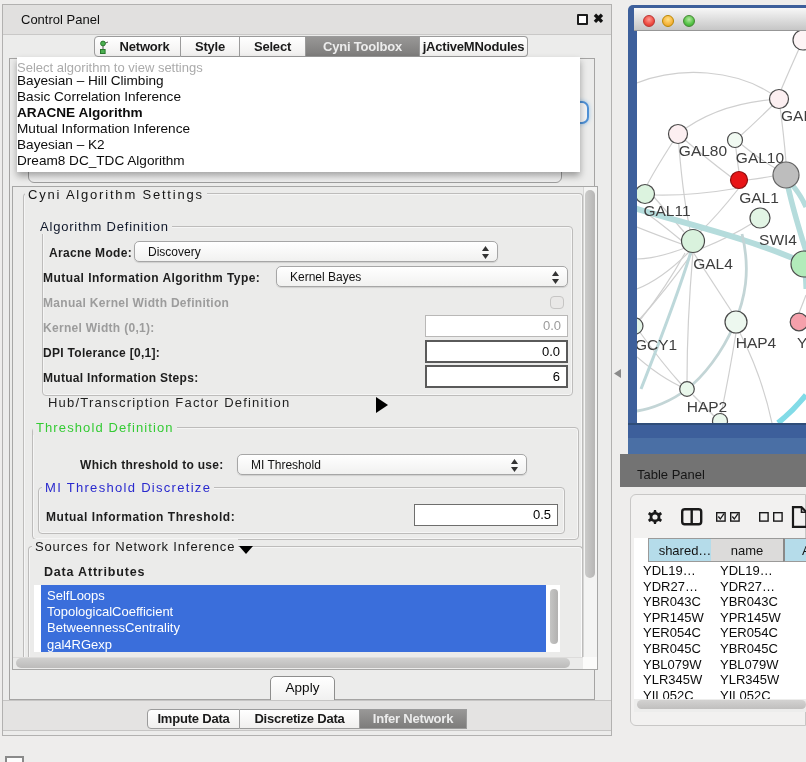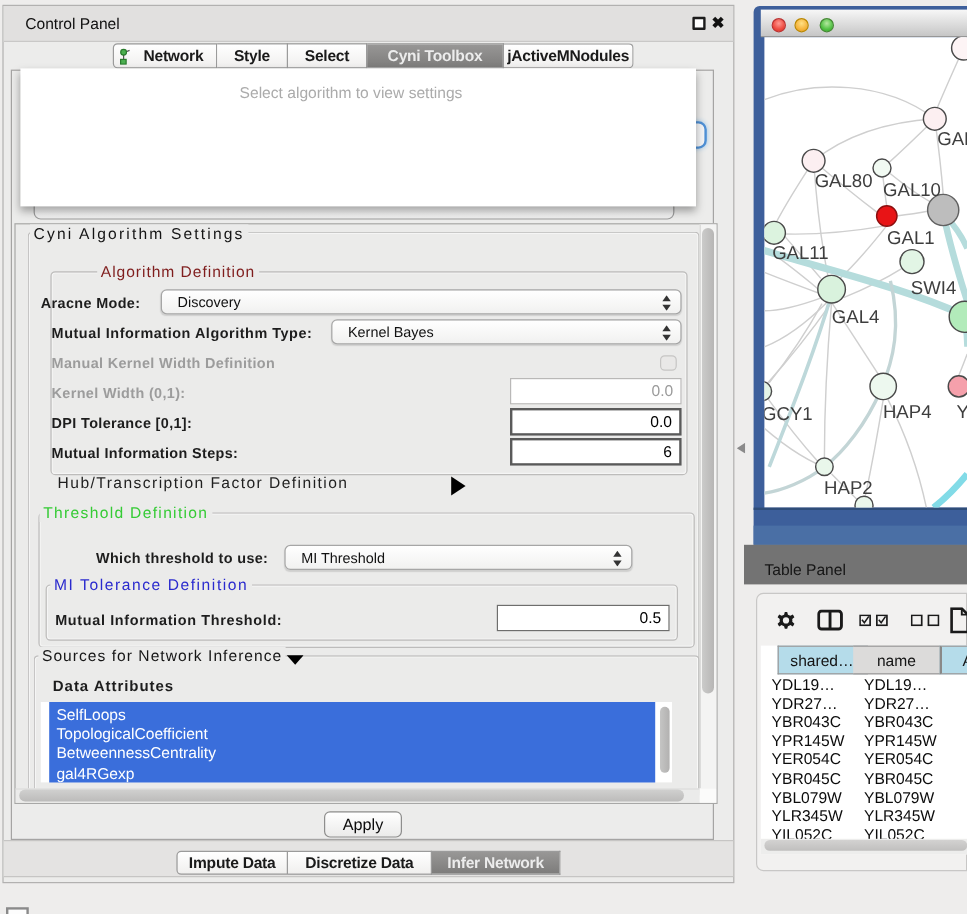--- a/index.html
+++ b/index.html
@@ -43,24 +43,24 @@
 
 <div class="abs" style="left:12px;top:186px;width:586px;height:484px;background:#ebebea;border:1px solid #a7a7a6;"></div>
 
 <div class="abs" style="left:583px;top:187px;width:14px;height:470px;background:#f4f4f3;border-left:1px solid #d6d6d5;"></div>
 <div class="abs" style="left:585px;top:190px;width:10px;height:388px;background:linear-gradient(90deg,#cbcbca,#b7b6b5);border-radius:5px;"></div>
 
 <div class="gbox" style="left:23px;top:193px;width:560px;height:470px;border-bottom:none;border-radius:4px 4px 0 0;"></div>
 <div class="gcap" style="left:25px;top:187px;color:#141414;letter-spacing:1.8px;">Cyni Algorithm Settings</div>
 
 <div class="gbox" style="left:42px;top:226px;width:531px;height:170px;"></div>
-<div class="gcap" style="left:37px;top:219px;color:#7f1d1d;letter-spacing:0.8px;margin-left:44px;">Algorithm Definition</div>
-
-<div class="lbl abs" style="left:34px;top:246px;">Aracne Mode:</div>
-<div class="combo" style="left:134px;top:241px;width:434px;height:21px;">
+<div class="gcap" style="left:37px;top:219px;color:#0f172a;letter-spacing:0.8px;">Algorithm Definition</div>
+
+<div class="lbl abs" style="left:49px;top:246px;">Aracne Mode:</div>
+<div class="combo" style="left:134px;top:241px;width:364px;height:21px;">
     <span class="tx">Discovery</span>
  <svg class="arrows" style="right:7px;top:4px;" height="13" viewBox="0 0 9 13">
       <path d="M4.5 0 L8 5 L1 5 Z" fill="#333"></path>
       <path d="M4.5 13 L8 8 L1 8 Z" fill="#333"></path>
     </svg>
   </div>
 
 <div class="lbl abs" style="left:43px;top:271px;letter-spacing:0.45px;">Mutual Information Algorithm Type:</div>
 <div class="combo" style="left:276px;top:266px;width:292px;height:21px;">
     <span class="tx">Kernel Bayes</span>
@@ -93,52 +93,53 @@
 <div class="lbl abs" style="left:80px;top:458px;">Which threshold to use:</div>
 <div class="combo" style="left:237px;top:454px;width:290px;height:21px;">
     <span class="tx">MI Threshold</span>
  <svg class="arrows" style="right:7px;top:4px;" height="13" viewBox="0 0 9 13">
       <path d="M4.5 0 L8 5 L1 5 Z" fill="#333"></path>
       <path d="M4.5 13 L8 8 L1 8 Z" fill="#333"></path>
     </svg>
   </div>
 
 <div class="gbox" style="left:38px;top:487px;width:527px;height:47px;"></div>
-<div class="gcap" style="left:42px;top:480px;color:#2a2ace;letter-spacing:1.3px;">MI Tolerance Definition</div>
+<div class="gcap" style="left:42px;top:480px;color:#2a2ace;letter-spacing:1.3px;">MI Threshold Discretize</div>
 
 <div class="lbl abs" style="left:46px;top:510px;letter-spacing:0.55px;">Mutual Information Threshold:</div>
 <div class="field" style="left:414px;top:504px;width:144px;height:22px;border:1px solid #6e6e6d;color:#000;line-height:19px;">0.5</div>
 
 <div class="gbox" style="left:28px;top:546px;width:555px;height:115px;border-bottom:none;border-radius:4px 4px 0 0;"></div>
 <div class="gcap" style="left:32px;top:539px;color:#161616;letter-spacing:0.85px;">Sources for Network Inference</div>
 <svg class="abs" style="left:239px;top:545px;" width="14" height="10" viewBox="0 0 14 10">
     <path d="M0 1 L14 1 L7 9 Z" fill="#000"></path>
   </svg>
 
 <div class="lbl abs" style="left:44px;top:565px;font-size:12.5px;letter-spacing:0.8px;">Data Attributes</div>
 <div class="abs" style="left:34px;top:585px;width:526px;height:67px;background:#fff;overflow:hidden;">
   <div class="abs" style="left:7px;top:0;width:505px;height:69px;background:#3a6edb;"></div>
   <div class="abs" style="left:13px;top:3px;width:490px;font-size:13px;color:#fff;line-height:16.2px;">SelfLoops<br>TopologicalCoefficient<br>BetweennessCentrality<br>gal4RGexp</div>
   <div class="abs" style="left:516px;top:4px;width:8px;height:55px;background:linear-gradient(90deg,#c5c5c4,#b2b1b0);border-radius:4px;"></div>
 </div>
 <div class="abs" style="left:13px;top:657px;width:570px;height:12px;background:#ebebea;border-top:1px solid #dddcdb;"></div>
 <div class="abs" style="left:16px;top:658px;width:554px;height:10px;background:linear-gradient(#d0d0cf,#bcbbba);border-radius:5px;"></div>
 <div class="abs" style="left:583px;top:657px;width:14px;height:12px;background:#fbfbfa;"></div>
 
-<div class="abs" style="left:270px;top:676px;width:65px;height:22px;background:linear-gradient(#ffffff,#ebebea);border:1px solid #8e8e8d;border-radius:5px;text-align:center;line-height:21px;font-size:13.5px;color:#0c0c0c;">Apply</div>
+<div class="abs" style="left:270px;top:676px;width:65px;height:34px;background:linear-gradient(#ffffff,#ebebea);border:1px solid #8e8e8d;border-radius:5px;text-align:center;line-height:21px;font-size:13.5px;color:#0c0c0c;">Apply</div>
 
 <div class="abs" style="left:3px;top:700px;width:608px;height:31px;background:#e4e3e2;border-top:1px solid #c6c5c4;border-bottom:1px solid #c6c5c4;"></div>
 <div class="tabbot" style="left:147px;width:93px;border-left:1px solid #9b9b9b;border-radius:4px 0 0 4px;">Impute Data</div>
 <div class="tabbot" style="left:240px;width:120px;">Discretize Data</div>
 <div class="tabbot tabsel" style="left:360px;width:107px;">Infer Network</div>
 
 <div class="abs" style="left:5px;top:756px;width:19px;height:10px;border:2px solid #8a8a8a;background:#fdfdfd;"></div>
 
 <div class="abs" style="left:17px;top:57px;width:563px;height:115px;background:#fff;box-shadow:0 4px 7px rgba(0,0,0,0.35);z-index:30;">
-  <div class="abs" style="left:0;top:13px;width:100%;padding-right:12px;text-align:center;font-size:13px;color:#ababab;">Select algorithm to view settings</div>
+  <div class="abs" style="left:0;top:3px;width:100%;padding-right:12px;font-size:13px;color:#ababab;">Select algorithm to view settings</div>
+  <div class="abs" style="left:0px;top:16px;font-size:13.6px;color:#0c0c0c;line-height:16px;letter-spacing:0px;white-space:nowrap;">Bayesian – Hill Climbing<br>Basic Correlation Inference<br><b>ARACNE Algorithm</b><br>Mutual Information Inference<br>Bayesian – K2<br>Dream8 DC_TDC Algorithm</div>
 </div>
 
 <div class="abs" style="left:628px;top:5px;width:178px;height:449px;background:#3d5f9b;border-radius:5px 0 0 0;"></div>
 <div class="abs" style="left:634px;top:8px;width:172px;height:23px;background:linear-gradient(#f7f7f7,#c6c6c6);border-bottom:1px solid #979797;"></div>
 <div class="abs" style="left:643px;top:15px;width:12px;height:12px;border-radius:6px;background:radial-gradient(circle at 50% 35%,#ff9a93,#ee4b40 60%,#d2342a);border:0.5px solid #b33;"></div>
 <div class="abs" style="left:662px;top:15px;width:12px;height:12px;border-radius:6px;background:radial-gradient(circle at 50% 35%,#ffe084,#f6b43c 60%,#d99a22);border:0.5px solid #b80;"></div>
 <div class="abs" style="left:683px;top:15px;width:12px;height:12px;border-radius:6px;background:radial-gradient(circle at 50% 35%,#b5e8a0,#52c244 60%,#37a32c);border:0.5px solid #483;"></div>
 <div class="abs" style="left:637px;top:31px;width:169px;height:392px;background:#fff;"></div>
 <div class="abs" style="left:628px;top:423px;width:178px;height:2px;background:#2f4d79;"></div>
 <div class="abs" style="left:628px;top:438px;width:178px;height:16px;background:#4a6fa5;"></div>

